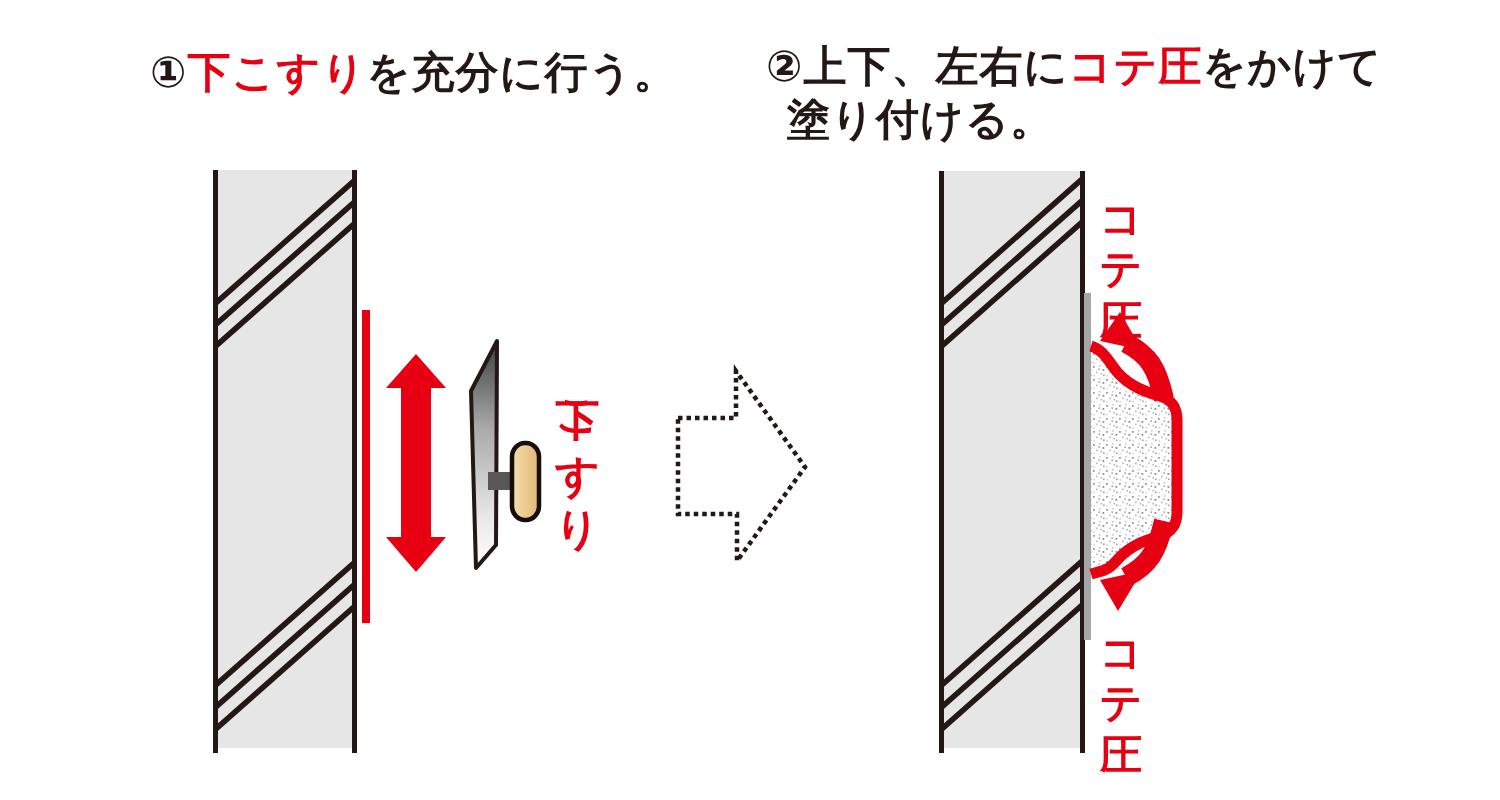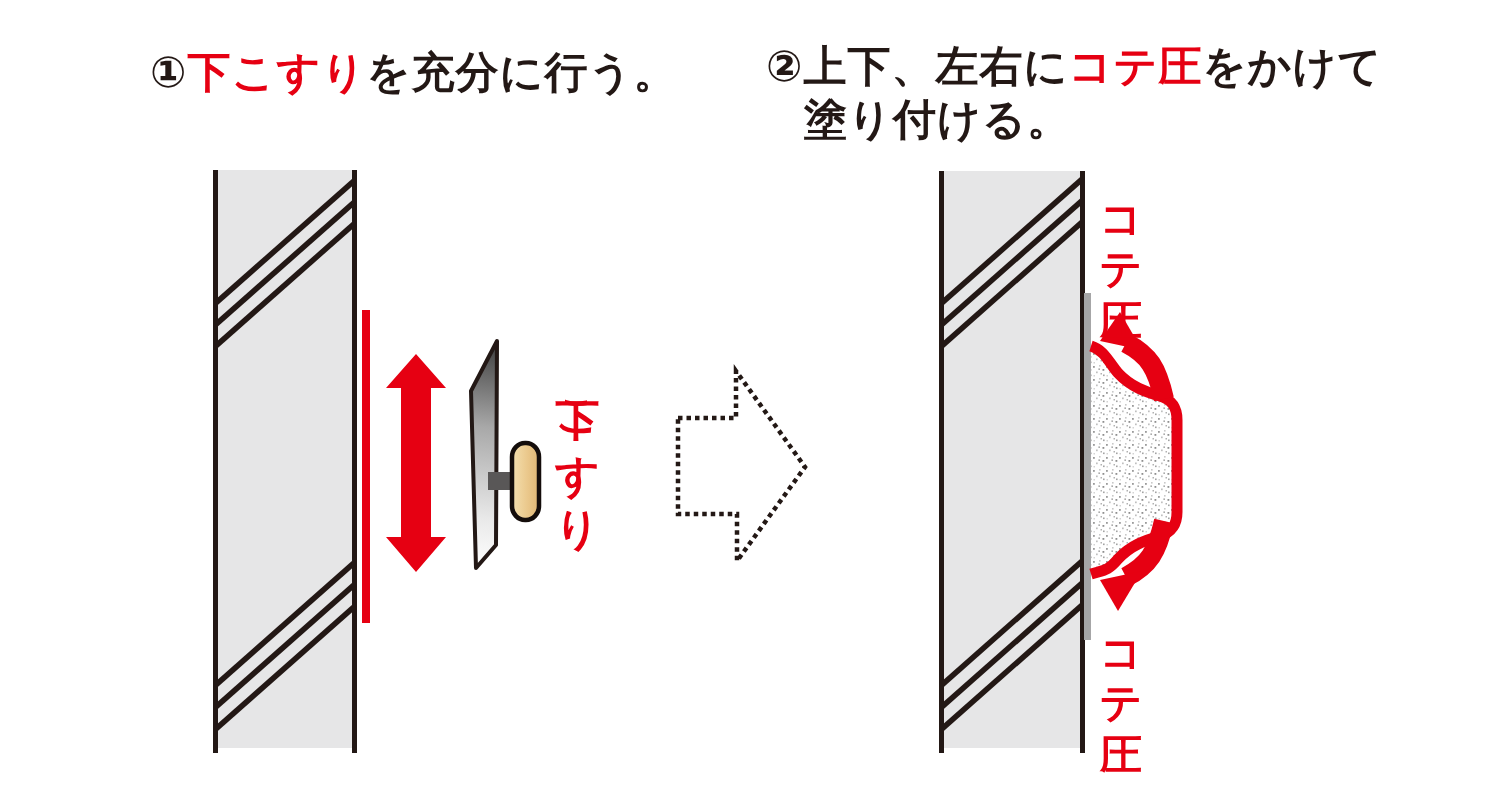--- a/index.html
+++ b/index.html
@@ -16,21 +16,21 @@
     font-family:"Liberation Sans","DejaVu Sans",sans-serif;overflow:hidden;
   }
   .stage svg{position:absolute;left:0;top:0;}
   .title{
     position:absolute;color:var(--line-dark);font-size:43px;font-weight:700;
     line-height:53px;letter-spacing:1px;white-space:nowrap;
   }
   .title .red{color:var(--accent-red);}
   .title-step1{left:150px;top:46px;}
   .title-step2{left:766px;top:40px;}
-  .title-step2 .line2{margin-left:38px;}
+  .title-step2 .line2{margin-left:21px;}
   .vlabel{
     position:absolute;color:var(--accent-red);font-weight:700;
     writing-mode:vertical-rl;text-orientation:upright;line-height:1;white-space:nowrap;
   }
   .vlabel-shitakosuri{left:556px;top:368px;font-size:44px;letter-spacing:3px;}
   .vlabel-koteatsu-top{left:1100px;top:182px;font-size:42px;letter-spacing:-4px;}
   .vlabel-koteatsu-bottom{left:1100px;top:616px;font-size:42px;letter-spacing:-4px;}
 </style>
 </head>
 <body>

